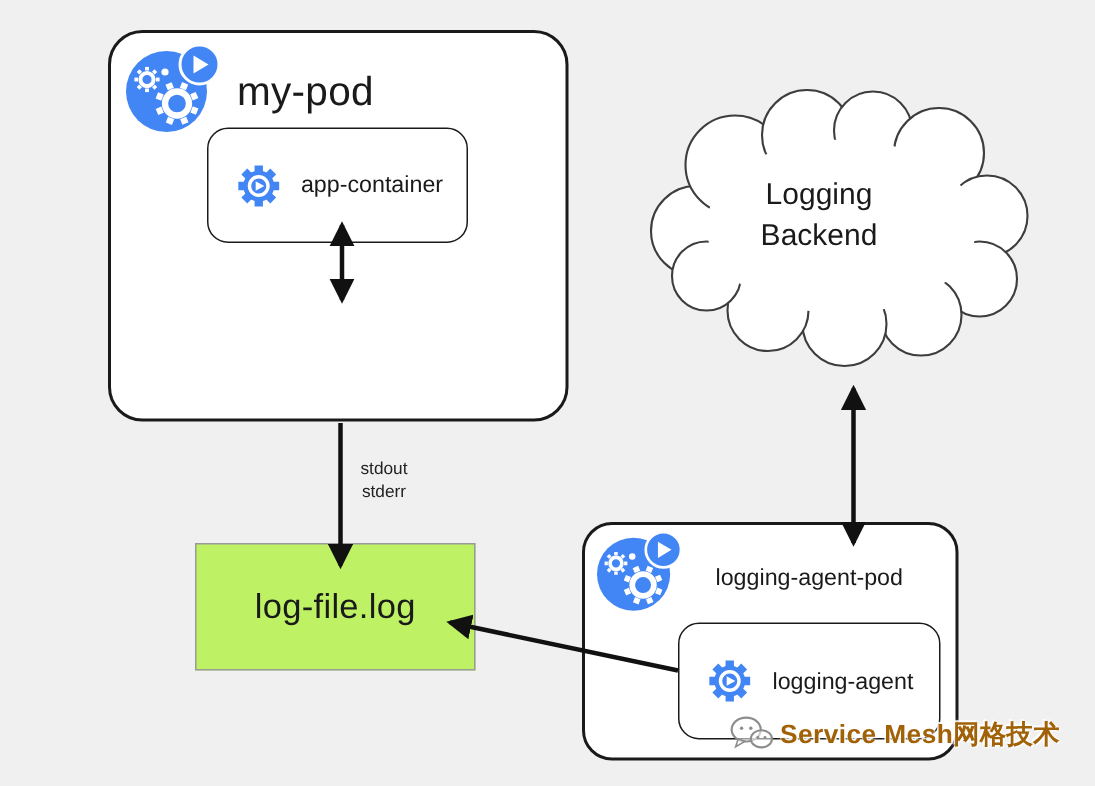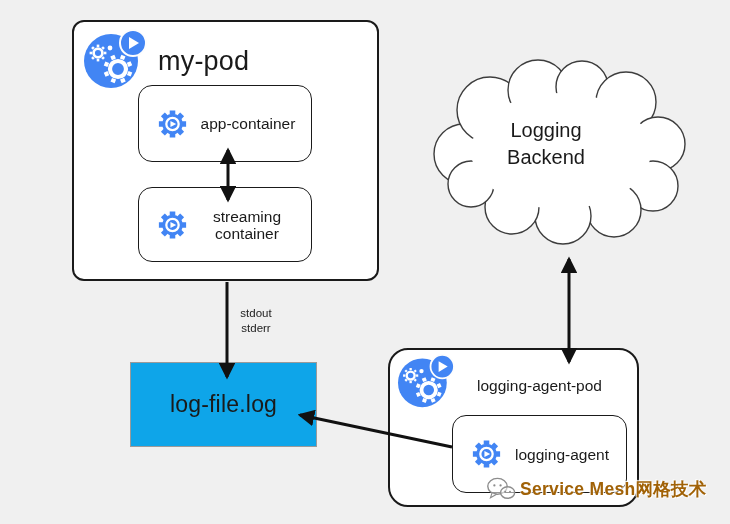--- a/index.html
+++ b/index.html
@@ -3,33 +3,33 @@
 <meta charset="utf-8">
 <style>
   html,body{margin:0;padding:0;}
   .canvas{
     position:relative;width:730px;height:524px;
     background:#f0f0f0;overflow:hidden;
     font-family:"Liberation Sans","DejaVu Sans",sans-serif;
     color:#1a1a1a;
   }
   .box{position:absolute;background:#fff;border:2px solid #1a1a1a;box-sizing:border-box;}
-  .pod-box{left:72px;top:20px;width:307px;height:261px;border-radius:12px;}
+  .pod-box{left:72px;top:20px;width:307px;height:261px;border-radius:23px;}
   .pod-box2{left:388px;top:348px;width:251px;height:159px;border-radius:20px;}
   .pod-icon{position:absolute;}
   .pod-title{position:absolute;white-space:nowrap;}
   .pod-title.big{left:84px;top:25px;font-size:27px;line-height:29px;font-weight:500;letter-spacing:.2px;}
   .pod-title.small{left:62px;top:27px;width:175px;text-align:center;font-size:15.5px;font-weight:500;}
   .cbox{position:absolute;background:#fff;border:1.5px solid #1a1a1a;border-radius:14px;box-sizing:border-box;padding-left:42px;}
   .cbox .gicon{position:absolute;left:17px;top:50%;transform:translateY(-50%);}
   .clabel{position:absolute;left:50px;top:0;width:118px;height:100%;
     display:flex;align-items:center;justify-content:center;text-align:center;
     font-size:15.5px;line-height:17px;font-weight:500;}
   .logfile{position:absolute;left:130px;top:362px;width:187px;height:85px;
-    background:#0ea5e9;border:1.5px solid #9a9a9a;box-sizing:border-box;
+    background:#bef264;border:1.5px solid #9a9a9a;box-sizing:border-box;
     display:flex;align-items:center;justify-content:center;
     font-size:23px;letter-spacing:.2px;}
   .cloud-svg{position:absolute;left:430px;top:56px;}
   .cloud-label{position:absolute;left:476px;top:117px;width:140px;
     text-align:center;font-size:20px;line-height:27px;}
   .edge-label{position:absolute;left:233px;top:306px;width:46px;
     font-size:11.5px;line-height:15px;text-align:center;color:#222;}
   .overlay{position:absolute;left:0;top:0;pointer-events:none;}
   .watermark{position:absolute;left:486px;top:476px;display:flex;align-items:center;
     gap:4px;z-index:9;color:#a16207;
@@ -111,26 +111,20 @@
       </svg>
     <div class="pod-title big">my-pod</div>
 
     <div class="cbox" style="left:64px;top:63px;width:174px;height:77px;">
       <svg class="gicon" width="33" height="33">
           <use href="#gear-play"></use>
         </svg>
       <div class="clabel">app-container</div>
     </div>
 
-    <div class="cbox" style="left:64px;top:165px;width:174px;height:75px;">
-      <svg class="gicon" width="33" height="33">
-          <use href="#gear-play"></use>
-        </svg>
-      <div class="clabel" style="width:100px;left:58px;">streaming container</div>
-    </div>
   </div>
 
   <svg class="cloud-svg" width="262" height="192" viewBox="0 0 262 192">
     <g fill="#fff" stroke="#3d3d3d" stroke-width="1.4">
       <circle cx="34" cy="98" r="30"></circle>
       <circle cx="60" cy="54" r="33"></circle>
       <circle cx="108" cy="34" r="30"></circle>
       <circle cx="152" cy="31" r="26"></circle>
       <circle cx="196" cy="46" r="30"></circle>
       <circle cx="228" cy="88" r="27"></circle>

